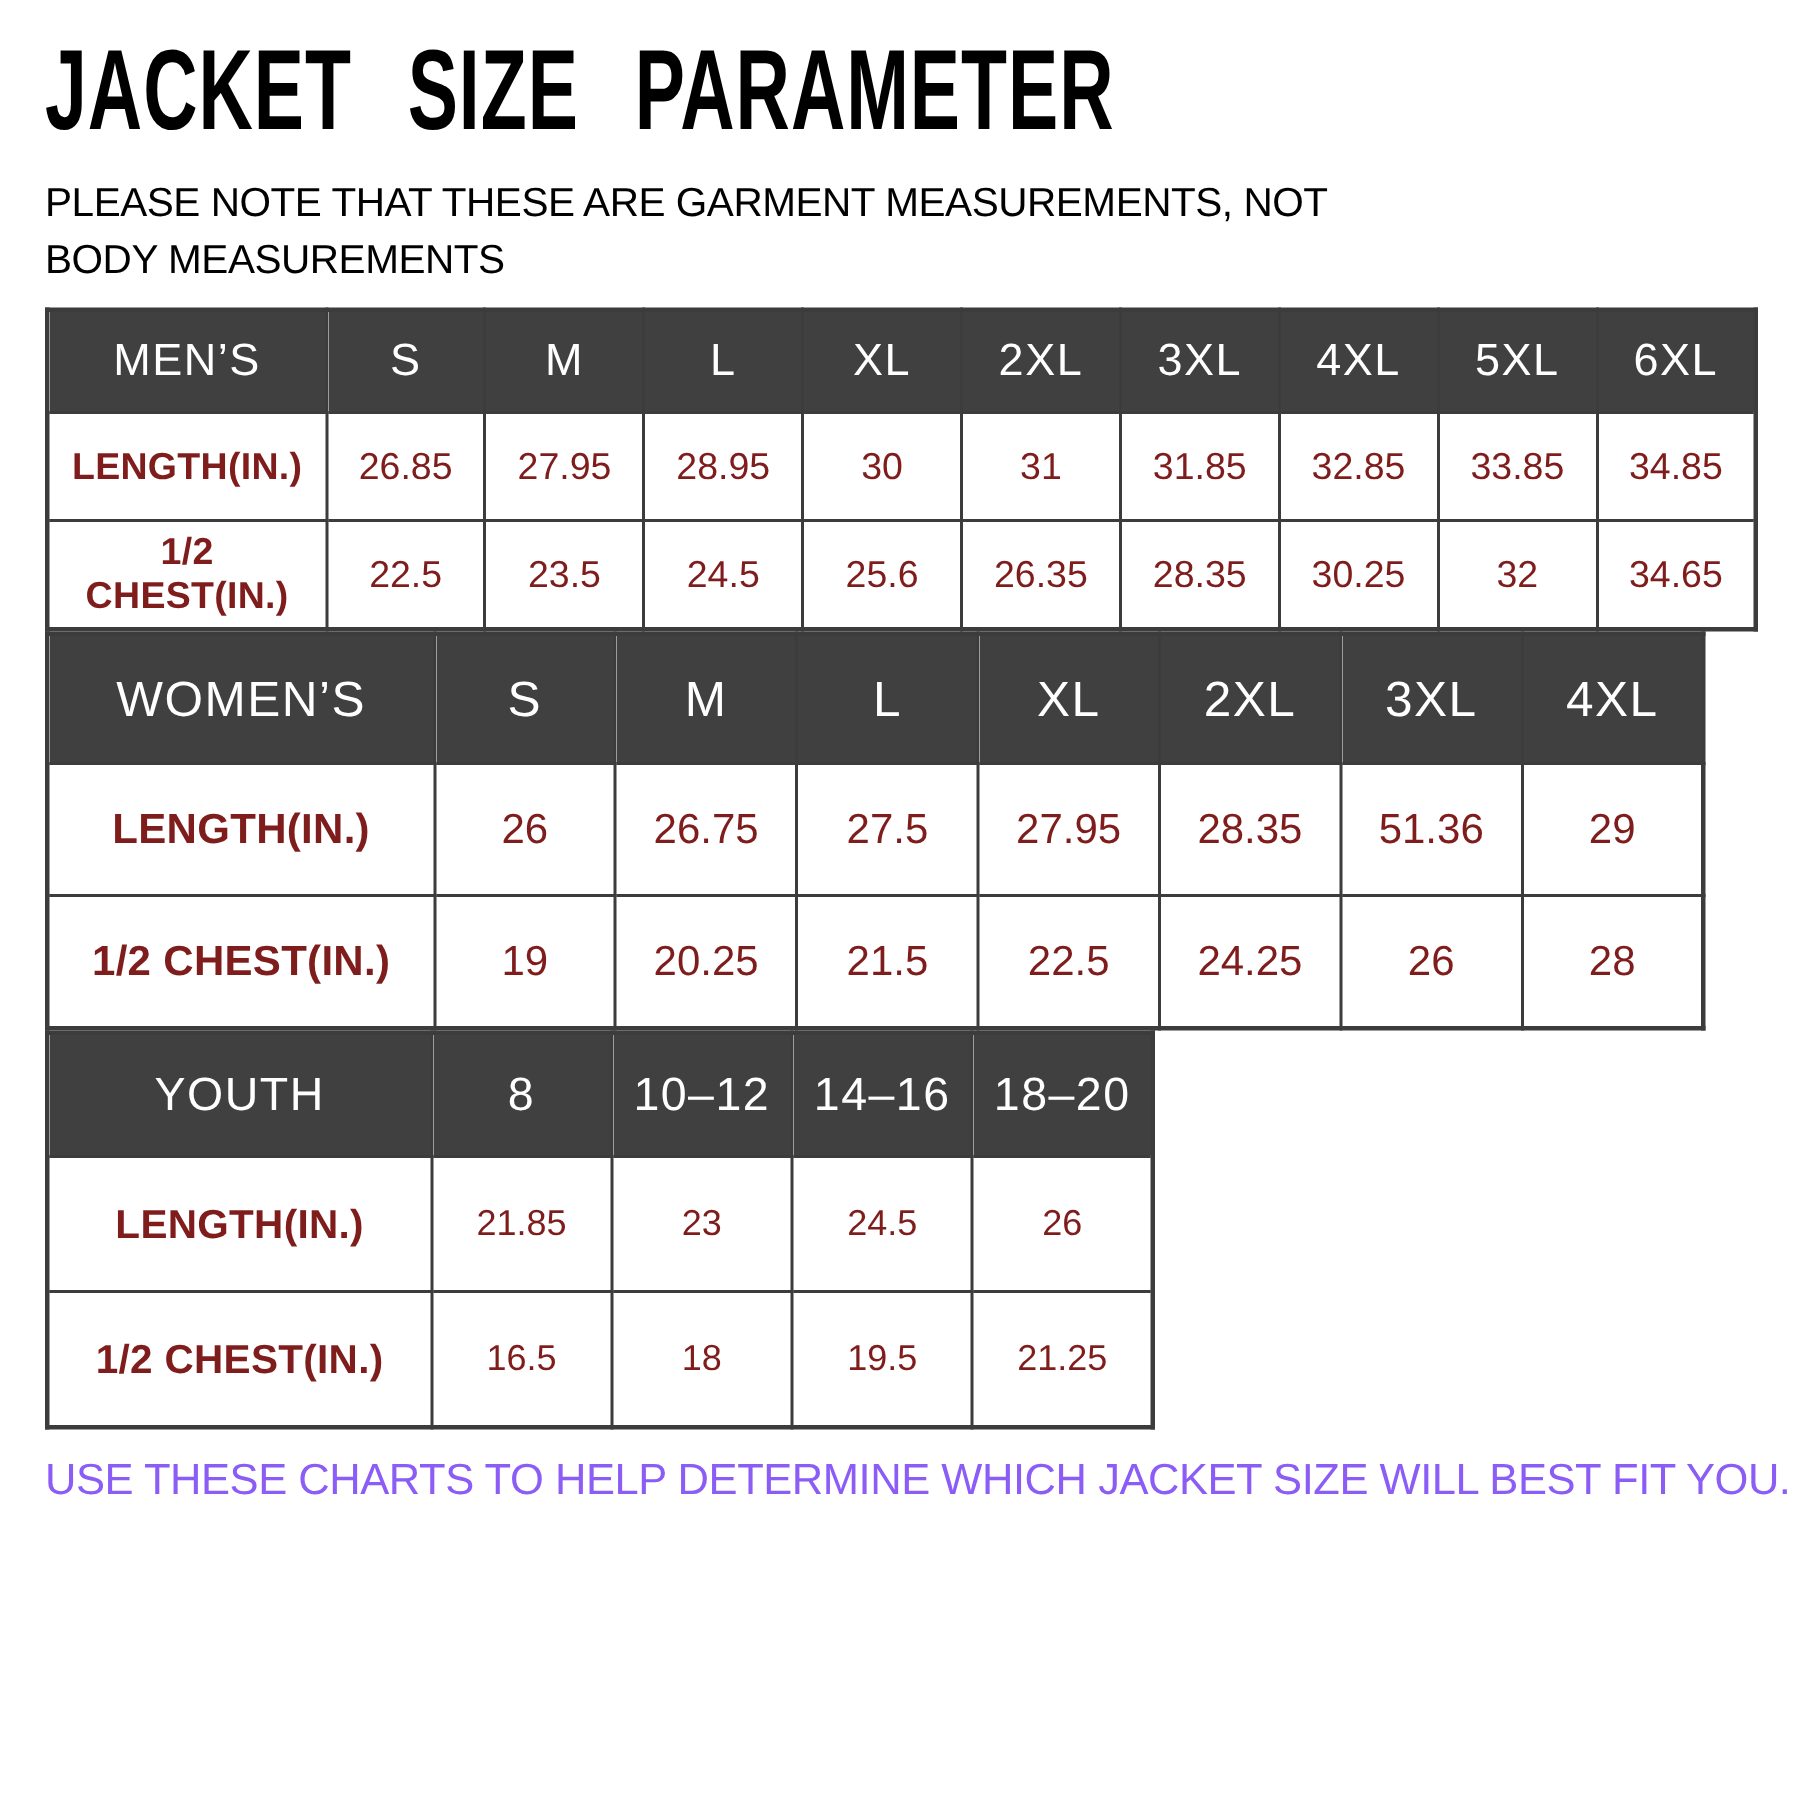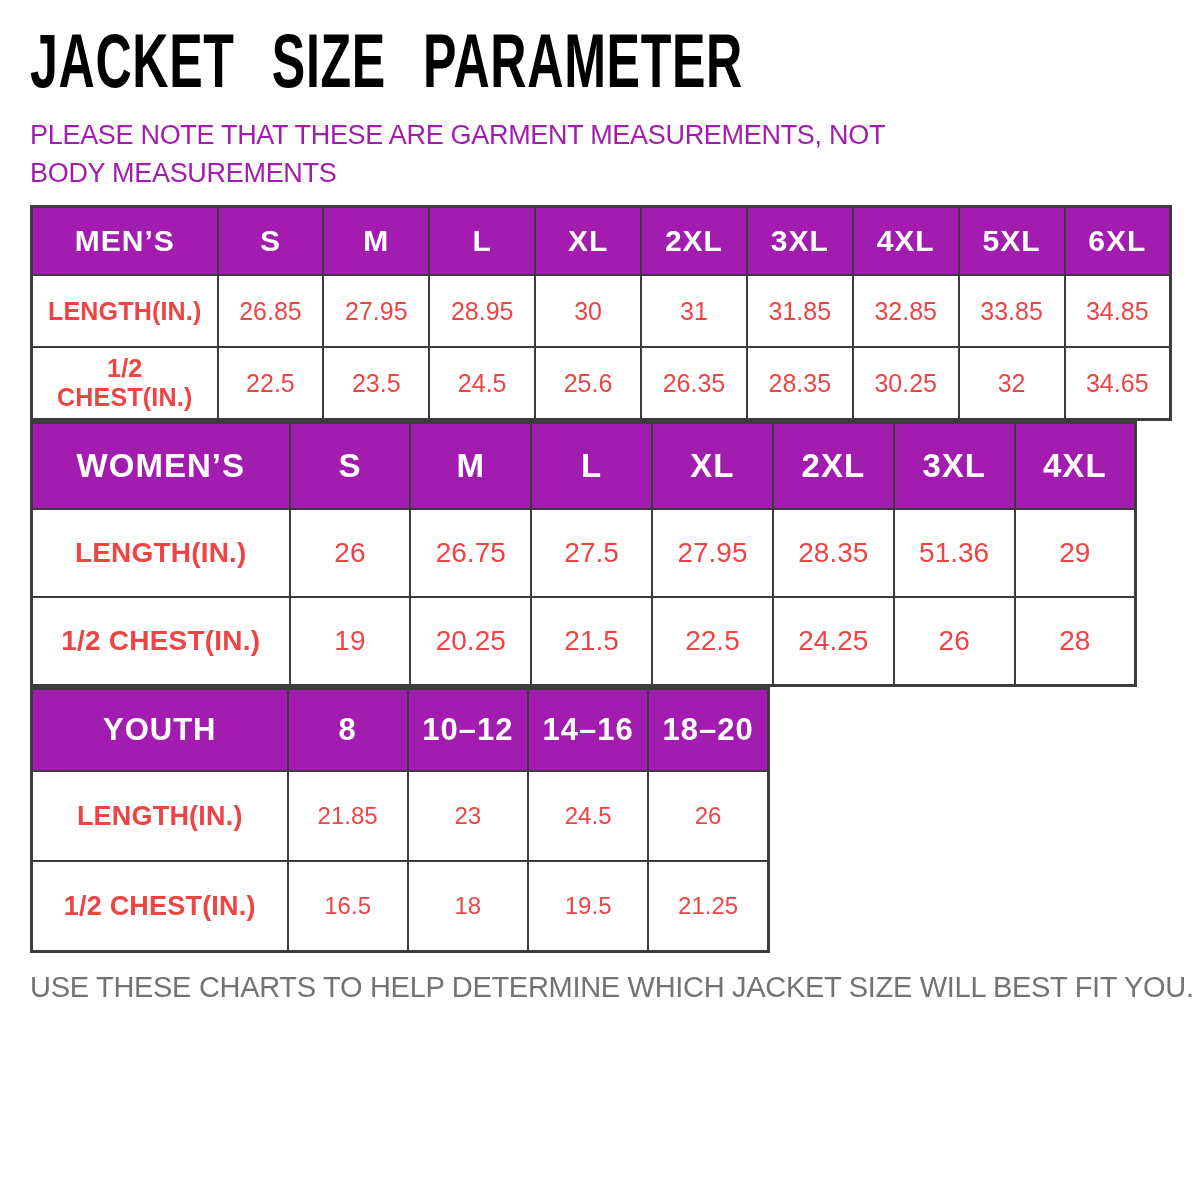--- a/index.html
+++ b/index.html
@@ -25,47 +25,47 @@
     font-weight: 800;
     letter-spacing: 1px;
     word-spacing: 0.45em;
     color: #000;
   }
 
   
   .note {
     margin: 16px 0 0 0;
     max-width: 935px;
-    color: #a21caf;
+    color: #000000;
     font-size: 27px;
     line-height: 1.42;
     letter-spacing: -0.3px;
     font-weight: 500;
   }
 
   
   table.size-table {
     border-collapse: collapse;
     table-layout: fixed;
     border: 3px solid #3c3c3c;
   }
   table.size-table th, table.size-table td {
     border: 2px solid #3c3c3c;
     text-align: center;
     vertical-align: middle;
     padding: 0 4px;
     overflow: hidden;
   }
   table.size-table th {
-    background: #a21caf;
+    background: #404040;
     color: #ffffff;
-    font-weight: 700;
+    font-weight: 400;
     letter-spacing: 1px;
   }
-  table.size-table td { background: #ffffff; color: #ef4444; font-weight: 400; }
+  table.size-table td { background: #ffffff; color: #7f1d1d; font-weight: 400; }
   table.size-table td.row-label { font-weight: 700; letter-spacing: 0.2px; }
 
   table.men { width: 1142px; margin-top: 13px; }
   .men col.label-col { width: 186px; }
   .men th { height: 66px; font-size: 30px; }
   .men td { height: 70px; font-size: 25px; }
   .men td.row-label { font-size: 25px; }
 
   table.women { width: 1107px; }
   .women col.label-col { width: 258px; }
@@ -84,21 +84,21 @@
     margin: 30px 0 0 0;
     color: #e2231a;
     font-size: 30px;
     line-height: 1.55;
     letter-spacing: -0.3px;
     font-weight: 500;
     white-space: nowrap;
   }
   .footer-line {
     margin: 18px 0 0 0;
-    color: #737373;
+    color: #8b5cf6;
     font-size: 29px;
     letter-spacing: -0.3px;
     font-weight: 500;
     white-space: nowrap;
   }
 </style>
 </head>
 <body>
 
 <div class="page">

